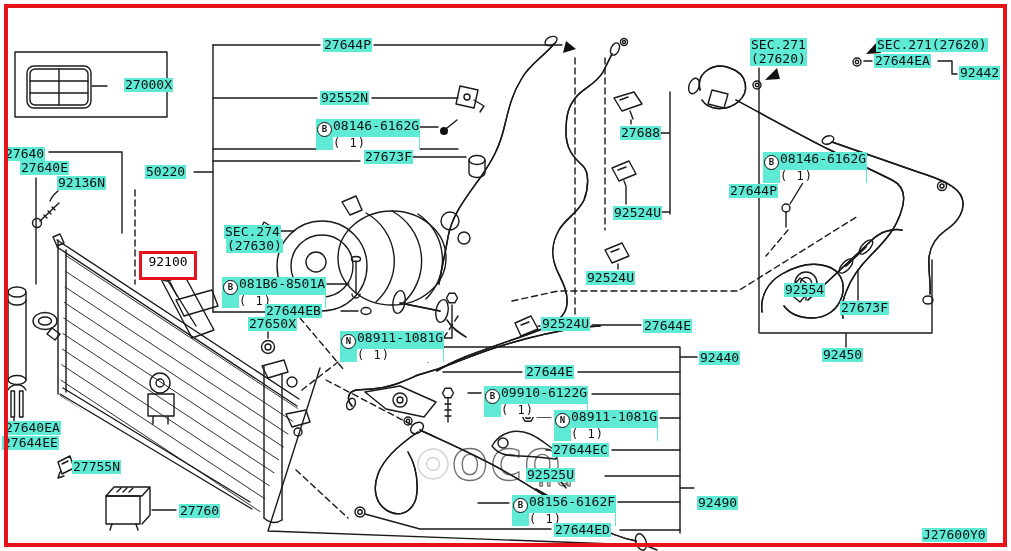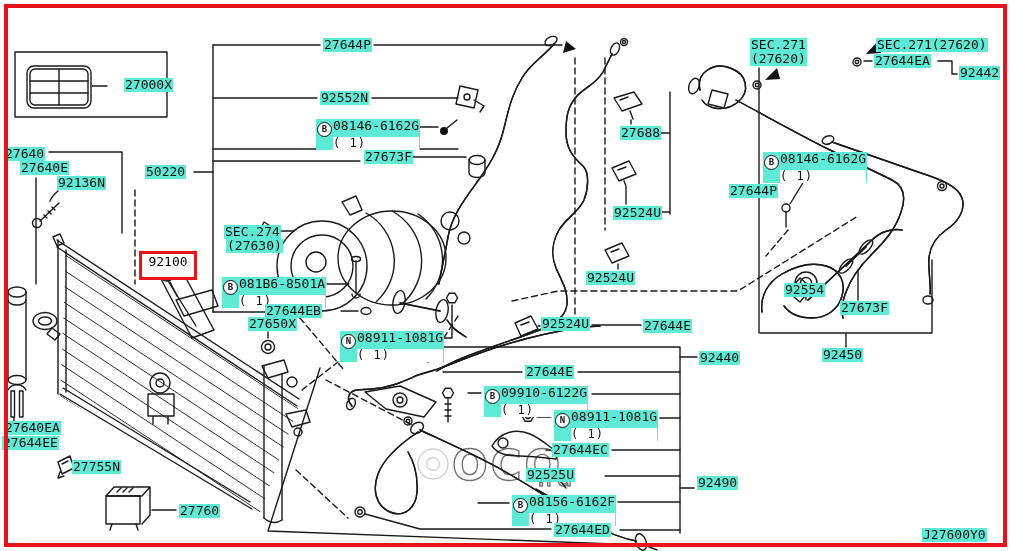--- a/index.html
+++ b/index.html
@@ -304,21 +304,21 @@
 <div class="lbl" style="left:541px;top:317px">92524U</div>
 <div class="lbl" style="left:643px;top:319px">27644E</div>
 <div class="lbl" style="left:699px;top:351px">92440</div>
 <div class="lbl" style="left:525px;top:365px">27644E</div>
 <div class="lbl" style="left:484px;top:386px"><span class="circ">B</span><span>09910-6122G</span><div class="qty">( 1)</div></div>
 <div class="lbl" style="left:554px;top:410px"><span class="circ">N</span><span>08911-1081G</span><div class="qty">( 1)</div></div>
 <div class="lbl" style="left:552px;top:443px">27644EC</div>
 <div class="lbl" style="left:526px;top:468px">92525U</div>
 <div class="lbl" style="left:512px;top:495px"><span class="circ">B</span><span>08156-6162F</span><div class="qty">( 1)</div></div>
 <div class="lbl" style="left:554px;top:523px">27644ED</div>
-<div class="lbl" style="left:697px;top:476px">92490</div>
+<div class="lbl" style="left:697px;top:496px">92490</div>
 <div class="lbl" style="left:750px;top:38px">SEC.271</div>
 <div class="lbl" style="left:750px;top:52px">(27620)</div>
 <div class="lbl" style="left:876px;top:38px">SEC.271(27620)</div>
 <div class="lbl" style="left:874px;top:54px">27644EA</div>
 <div class="lbl" style="left:959px;top:66px">92442</div>
 <div class="lbl" style="left:763px;top:152px"><span class="circ">B</span><span>08146-6162G</span><div class="qty">( 1)</div></div>
 <div class="lbl" style="left:729px;top:184px">27644P</div>
 <div class="lbl" style="left:784px;top:283px">92554</div>
 <div class="lbl" style="left:840px;top:301px">27673F</div>
 <div class="lbl" style="left:822px;top:348px">92450</div>

